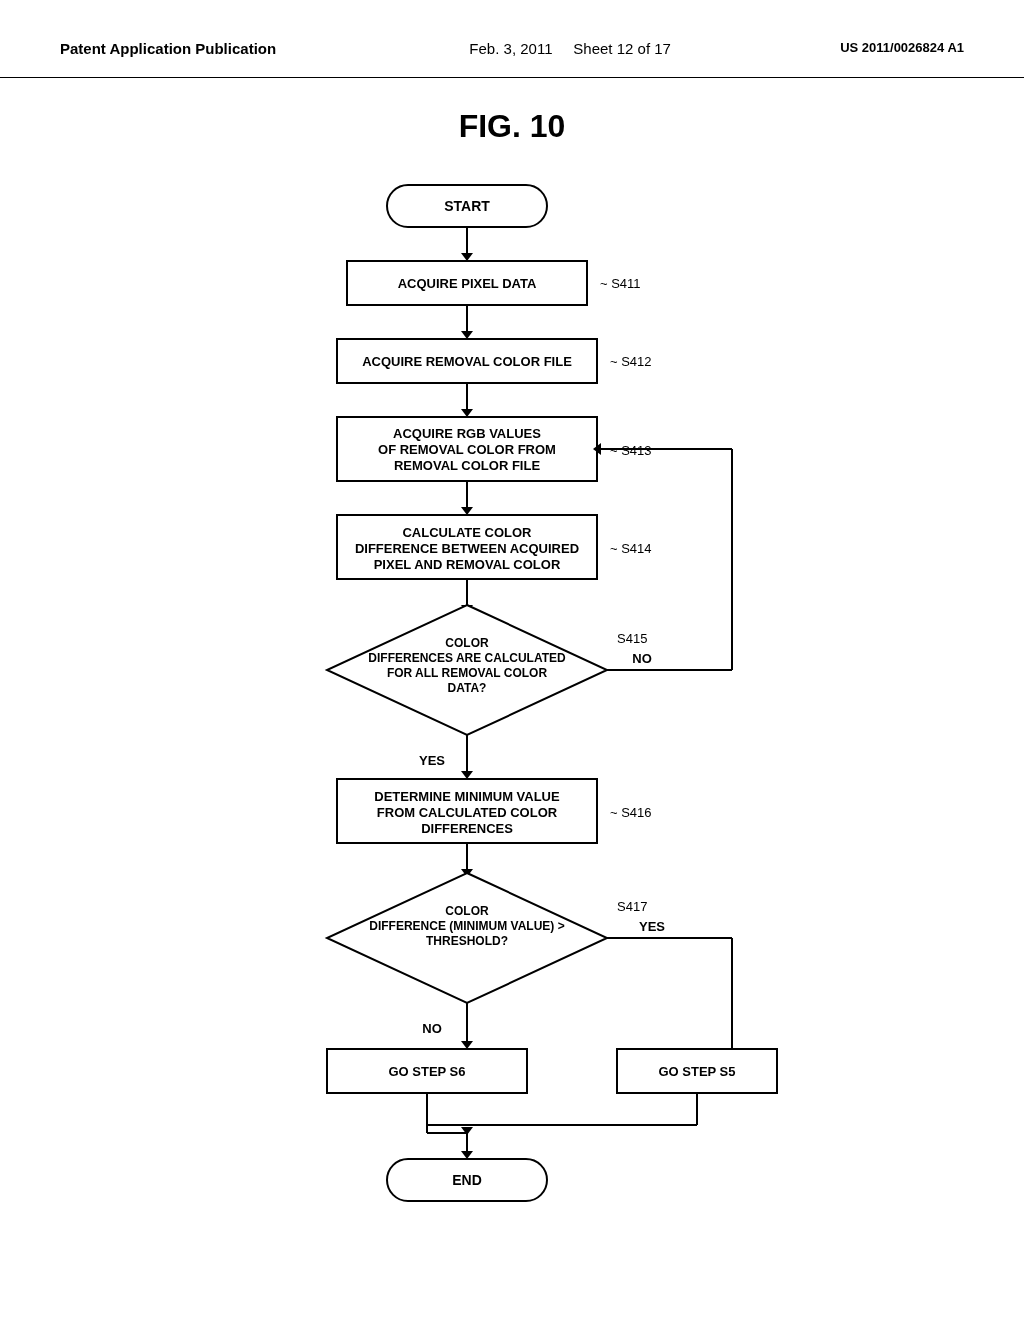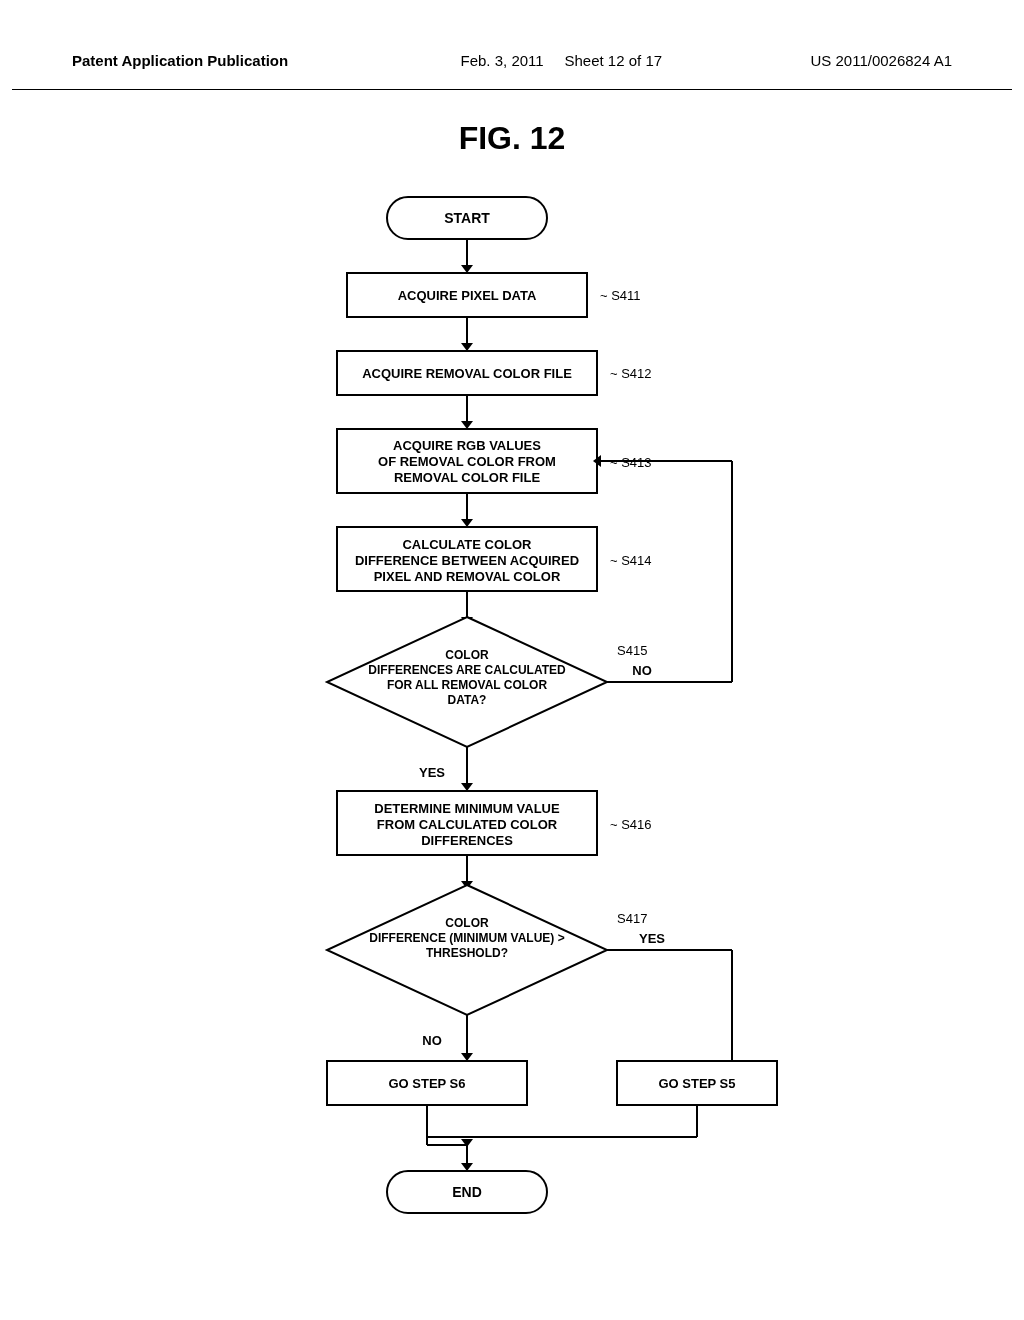--- a/index.html
+++ b/index.html
@@ -9,21 +9,21 @@
       width: 1024px;
       min-height: 1320px;
       position: relative;
       overflow-x: hidden;
     }
 
     .page {
       width: 1024px;
       min-height: 1320px;
       background: #fff;
-      padding: 12px;
+      padding: 0;
       position: relative;
     }
 
     
     .header {
       display: flex;
       justify-content: space-between;
       align-items: flex-start;
       padding: 40px 60px 20px 60px;
       border-bottom: 1px solid #000;
@@ -33,22 +33,22 @@
       font-weight: bold;
       color: #000;
     }
     .header-center {
       font-size: 15px;
       color: #000;
       text-align: center;
       margin-left: 24px;
     }
     .header-right {
-      font-size: 15px;
-      font-weight: normal;
+      font-size: 13px;
+      font-weight: bold;
       color: #000;
     }
 
     
     .main {
       display: flex;
       flex-direction: column;
       align-items: center;
       padding-top: 30px;
     }
@@ -73,21 +73,21 @@
       <span>Feb. 3, 2011</span>&nbsp;&nbsp;&nbsp;&nbsp;
       <span>Sheet 12 of 17</span>
     </div>
     <div class="header-right">
       <span>US 2011/0026824 A1</span>
     </div>
   </div>
 
   <div class="main">
 
-    <div class="fig-title">FIG. 12</div>
+    <div class="fig-title">FIG. 10</div>
 
     <svg width="700" height="1080" viewBox="0 0 700 1080" xmlns="http://www.w3.org/2000/svg" style="font-family: Arial, Helvetica, sans-serif;">
 
       <rect x="225" y="10" width="160" height="42" rx="21" ry="21" fill="white" stroke="black" stroke-width="2"></rect>
       <text x="305" y="36" text-anchor="middle" font-size="14" font-weight="bold" fill="black">START</text>
 
       <line x1="305" y1="52" x2="305" y2="82" stroke="black" stroke-width="2"></line>
       <polygon points="299,78 311,78 305,86" fill="black"></polygon>
 
       <rect x="185" y="86" width="240" height="44" fill="white" stroke="black" stroke-width="2"></rect>

